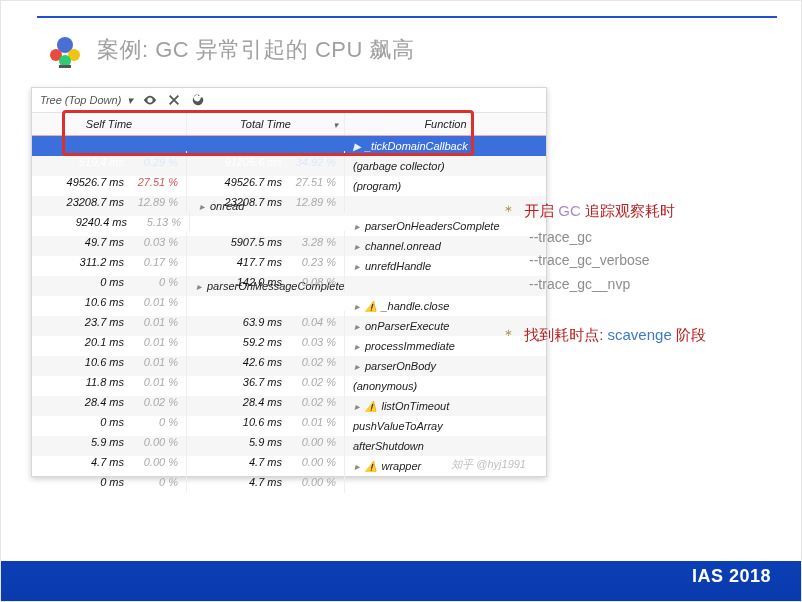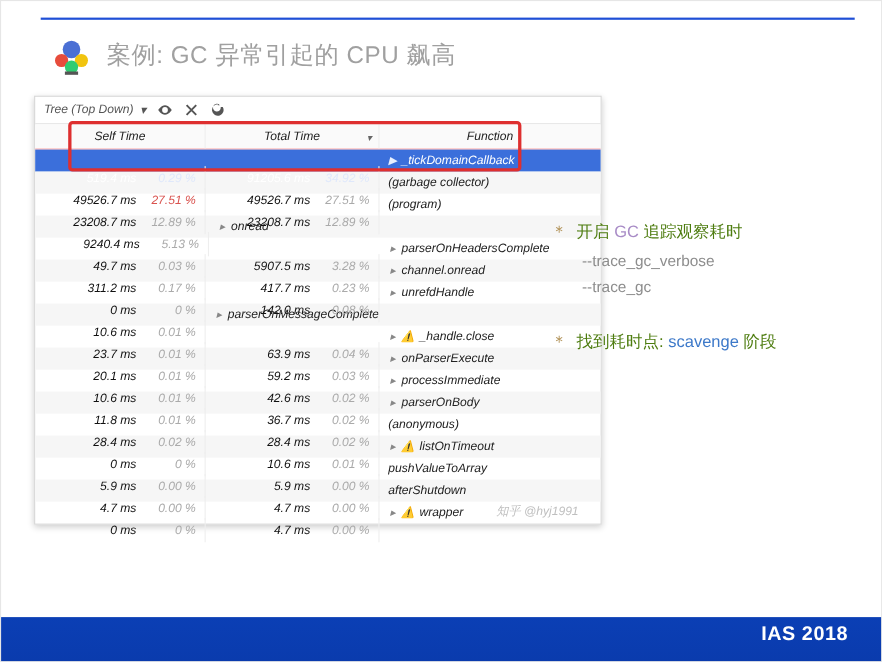--- a/index.html
+++ b/index.html
@@ -133,21 +133,21 @@
       position: absolute;
       top: 196px;
       left: 500px;
       right: 18px;
       font-size: 15px;
       line-height: 1.9;
       color: #8a8a8a;
     }
     .notes .ast { color: #b09055; margin-right: 4px;}
     .notes .gc { color: #a88bc6;}
-    .notes .txt { color: #4d7c0f;}
+    .notes .txt { color: #b91c1c;}
     .notes .flags { margin-left: 28px; color: #8d8d8d; font-size: 14px; line-height: 1.7;}
     .notes .block2 { margin-top: 24px;}
     .notes .scav { color: #3d79c9;}
     .footer-band {
       position: absolute;
       left: 0; right: 0; bottom: 0;
       height: 40px;
       background: linear-gradient(#0b3fb5,#0a3bad);
     }
     .footer-band .conf {
@@ -444,22 +444,23 @@
     <div class="red-box" style="top:22px;left:30px;width:412px;height:46px;"></div>
 
     <div class="watermark">知乎 @hyj1991</div>
   </div>
 
   <div class="notes">
     <div>
       <span class="ast">＊</span>
       <span class="txt">开启 </span><span class="gc">GC</span><span class="txt"> 追踪观察耗时</span>
     </div>
+    <div class="flags">--trace_gc</div>
     <div class="flags">--trace_gc_verbose</div>
-    <div class="flags">--trace_gc</div>
+    <div class="flags">--trace_gc__nvp</div>
     <div class="block2">
       <span class="ast">＊</span>
       <span class="txt">找到耗时点: </span><span class="scav">scavenge</span><span class="txt"> 阶段</span>
     </div>
   </div>
 
   <div class="footer-band">
     <div class="conf">IAS 2018</div>
   </div>
 </div>

